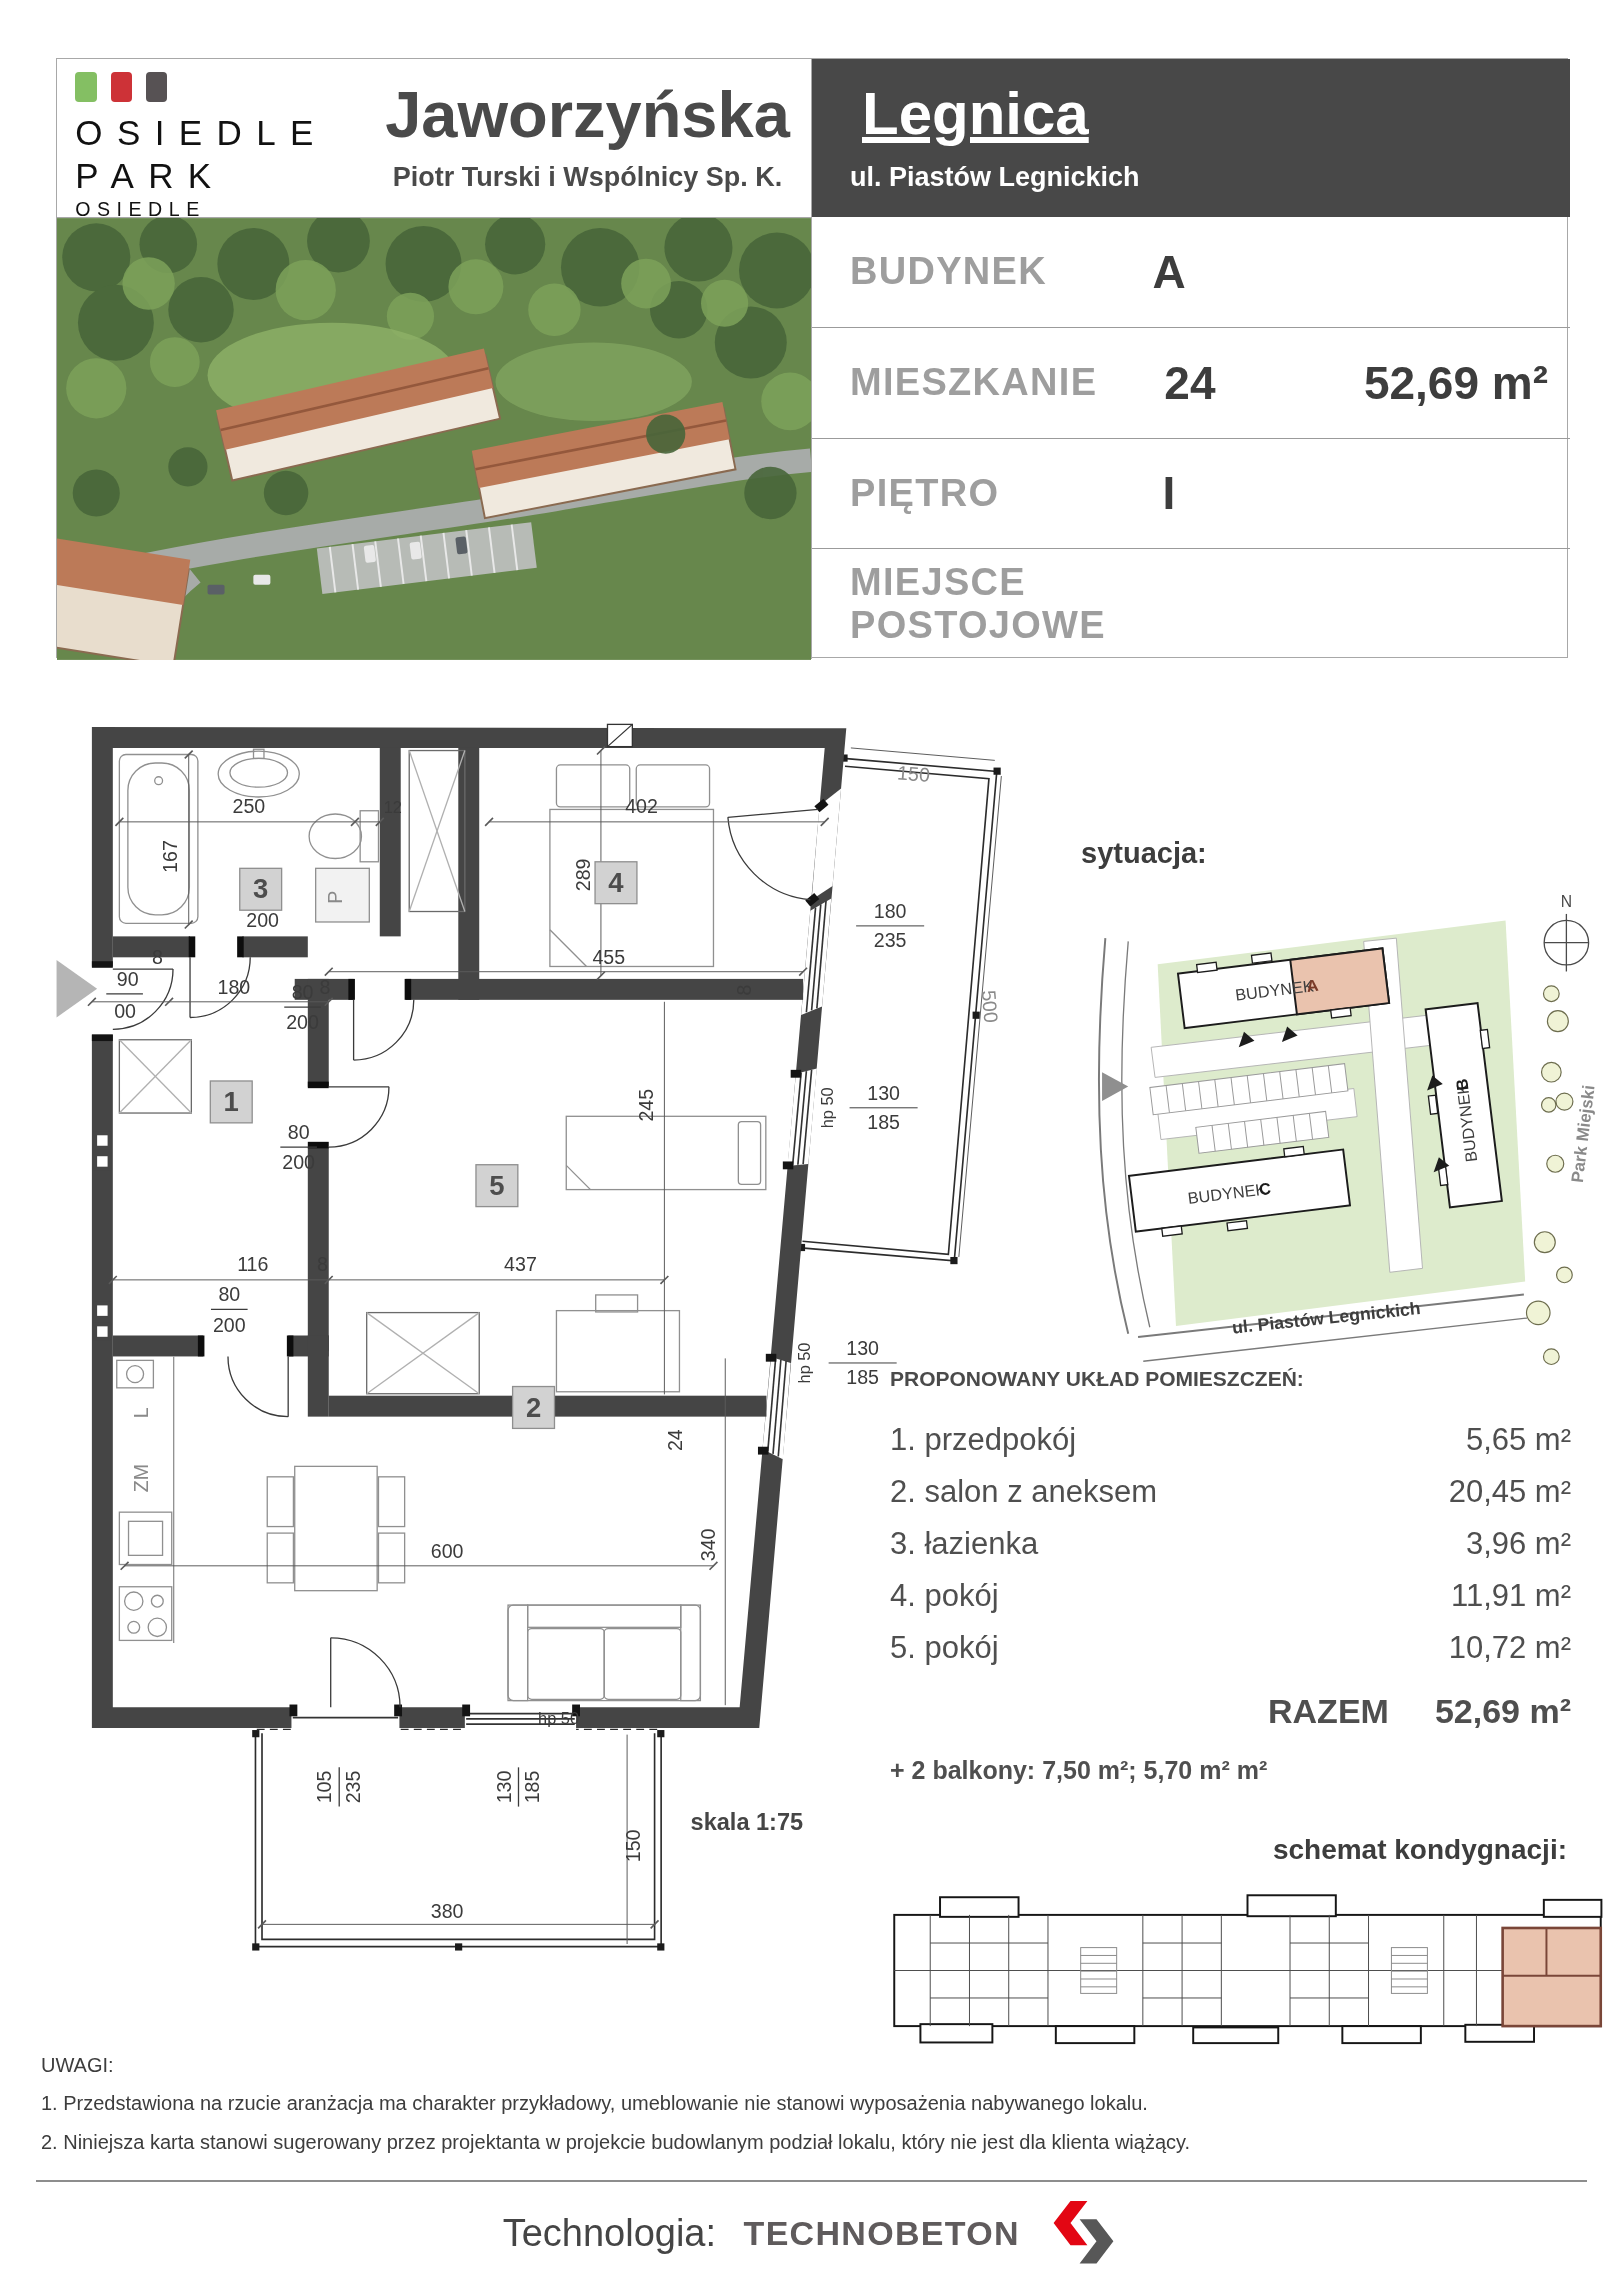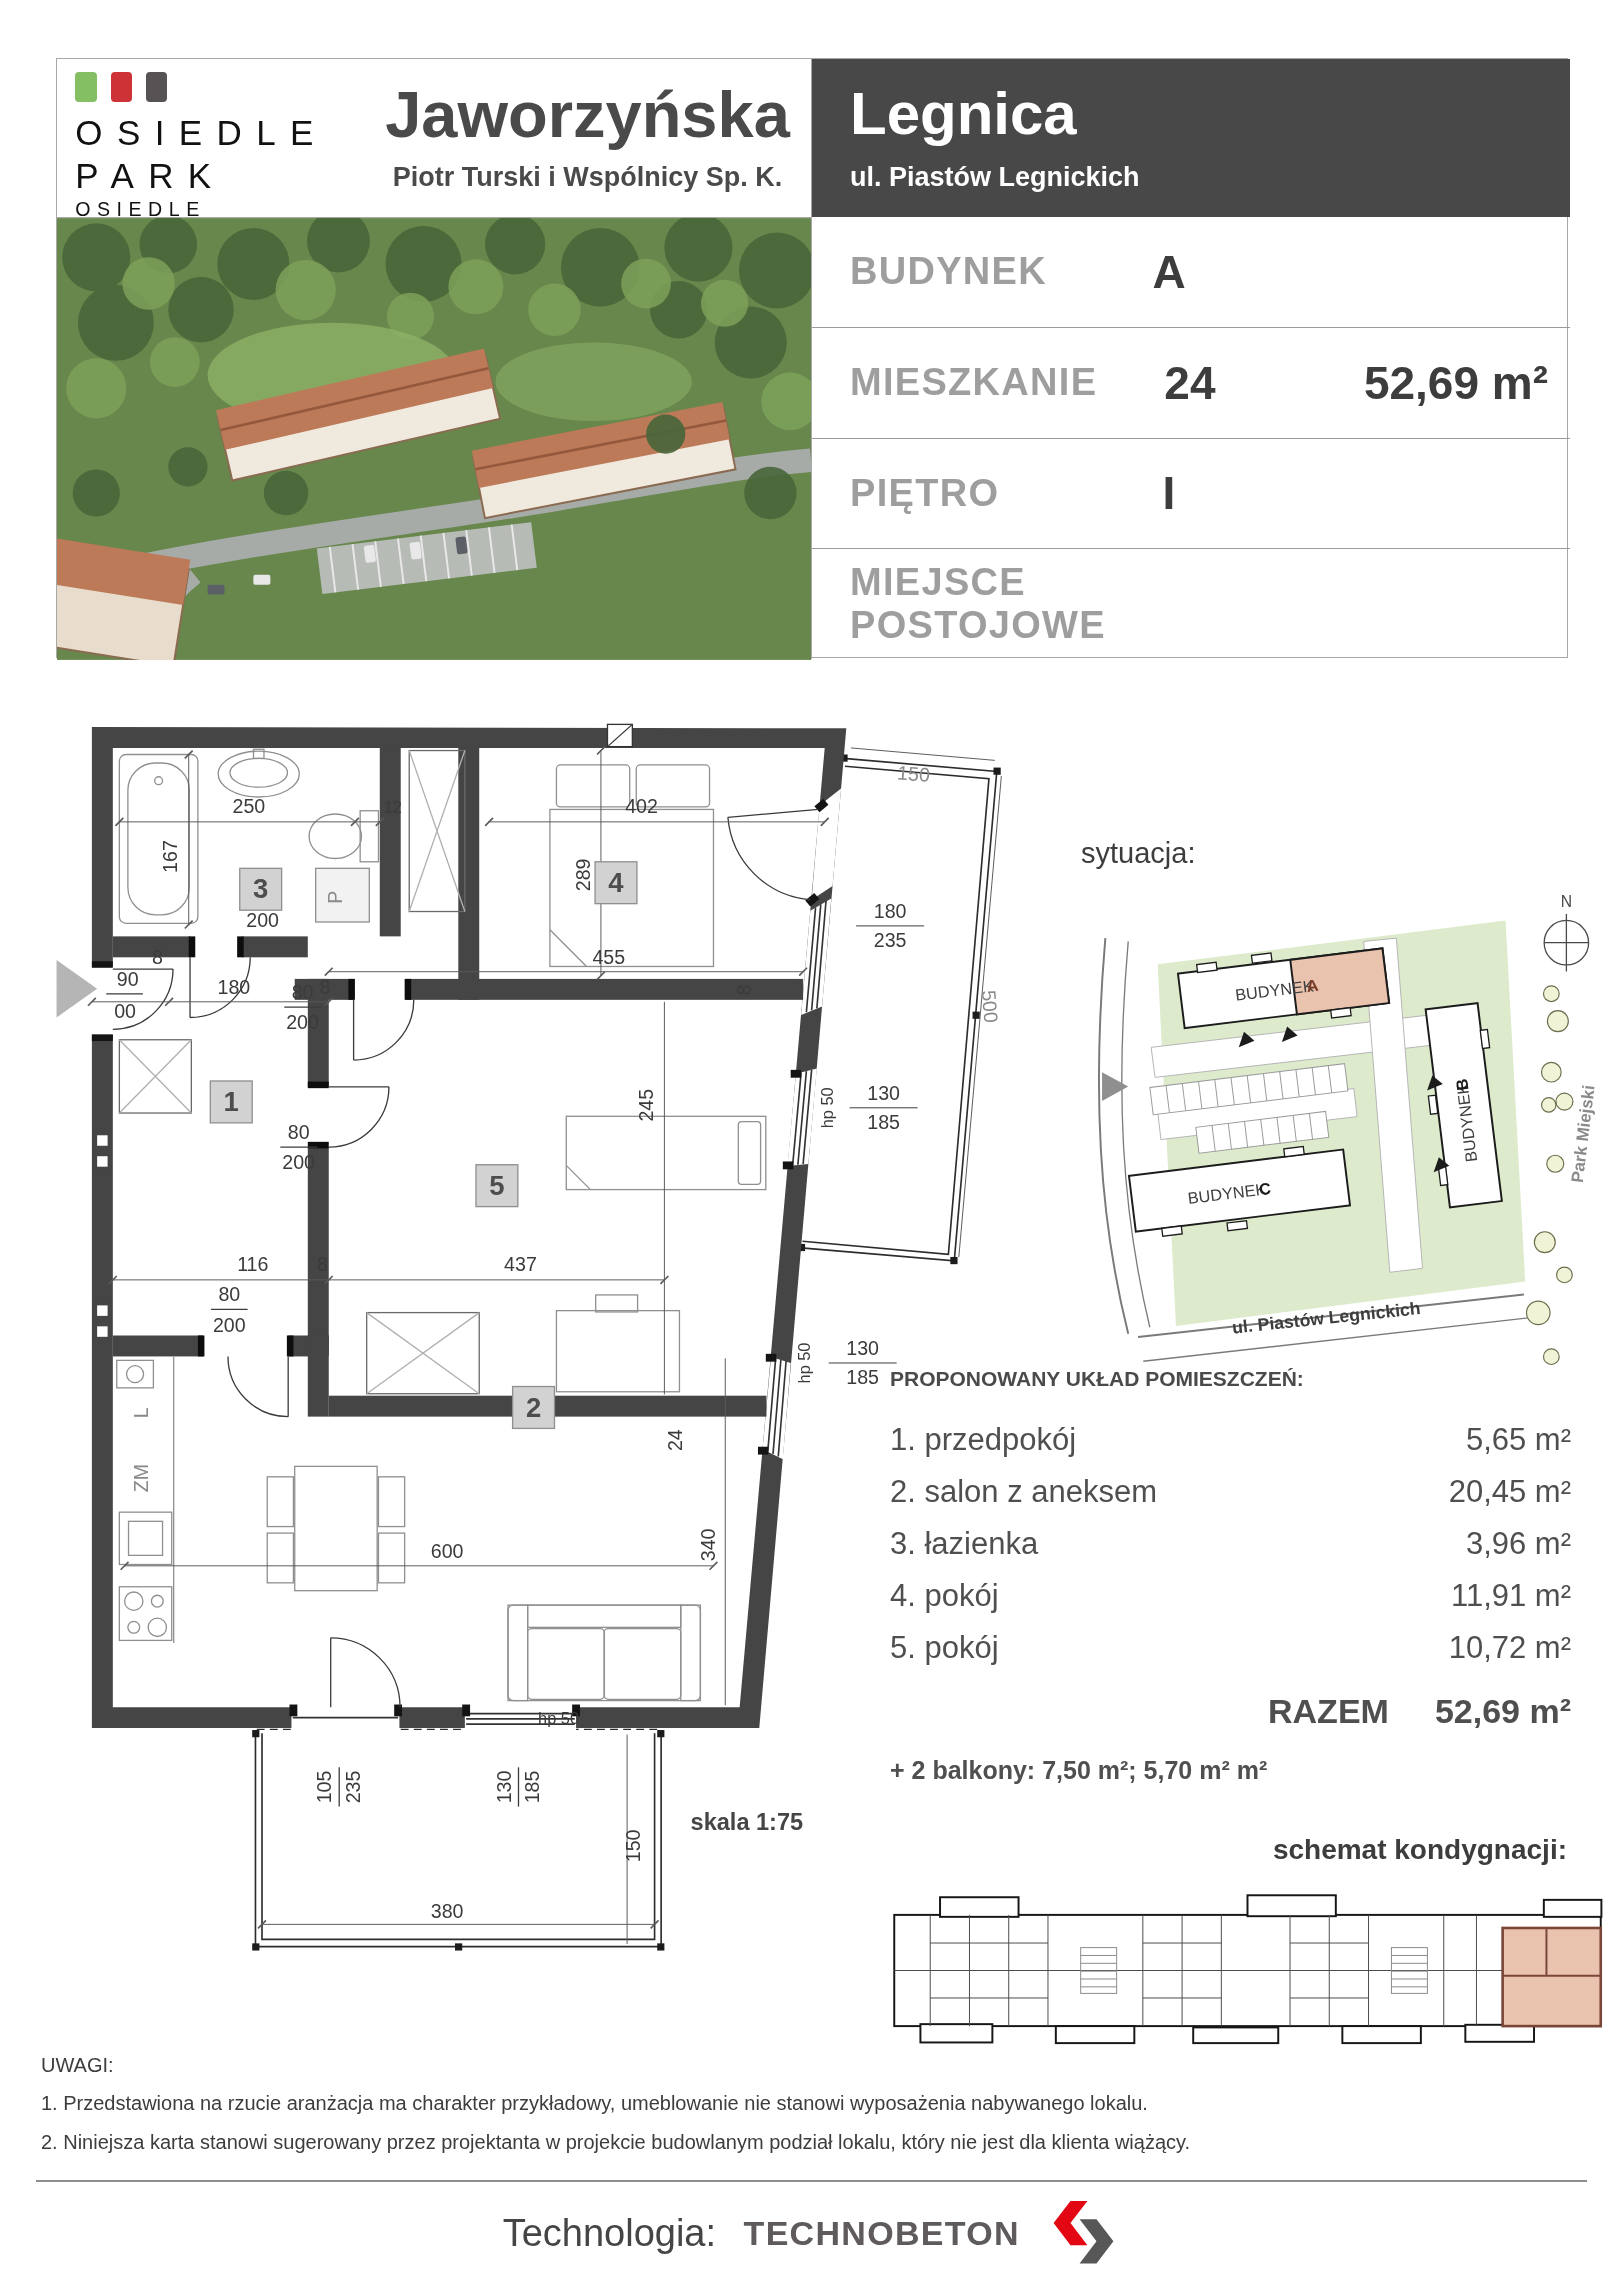--- a/index.html
+++ b/index.html
@@ -14,32 +14,32 @@
   .logo-squares{left:18.3px;top:13px;display:flex;gap:13.7px;}
   .logo-square{width:21.6px;height:30px;border-radius:3.9px;}
   .logo-text1{left:18.3px;top:54px;font-size:35px;letter-spacing:14.4px;color:#111;font-weight:400;}
   .logo-text2{left:18.3px;top:97px;font-size:35px;letter-spacing:14.4px;color:#111;font-weight:400;}
   .logo-text3{left:18.3px;top:139px;font-size:19.6px;letter-spacing:6.5px;color:#111;}
   .project-name{left:321px;top:18.3px;width:419px;text-align:center;font-size:65px;font-weight:bold;color:#4a4a4a;}
   .project-dev{left:321px;top:103px;width:419px;text-align:center;font-size:27px;font-weight:bold;color:#4a4a4a;}
   .photo-wrap{left:0;top:158px;width:754px;height:442px;overflow:hidden;border-top:0.7px solid #a8a8a8;}
   .header-right{left:754px;top:0;width:758px;height:600px;border-left:0.7px solid #a8a8a8;box-sizing:border-box;}
   .city-box{left:0;top:0;width:758px;height:158px;background:#484848;color:#fff;}
-  .city-name{left:38px;top:19.6px;font-size:60px;font-weight:bold;}
+  .city-name{left:50px;top:19.6px;font-size:60px;font-weight:bold;text-decoration:underline;}
   .city-street{left:38px;top:103px;font-size:27px;font-weight:bold;}
   .info-rows{left:0;top:158px;width:758px;height:442px;display:flex;flex-direction:column;}
   .info-row{flex:1;display:flex;align-items:center;border-bottom:1.3px solid #9b9b9b;box-sizing:border-box;}
   .info-row:last-child{border-bottom:none;}
   .info-label{padding-left:38px;font-size:38px;font-weight:bold;color:#9e9e9e;letter-spacing:1.3px;flex:1;}
   .info-value{width:196px;text-align:center;font-size:46px;font-weight:bold;color:#3d3d3d;}
   .info-area{width:281px;padding-right:22px;text-align:right;font-size:46px;font-weight:bold;color:#3d3d3d;}
 
   
   .plan-svg{left:33px;top:681px;}
-  .syt-title{left:1081px;top:837px;font-size:29px;font-weight:normal;color:#3d3d3d;}
+  .syt-title{left:1081px;top:837px;font-size:29px;font-weight:bold;color:#3d3d3d;}
   .syt-svg{left:1066px;top:876px;}
 
   .list-heading{left:890px;top:1367px;font-size:21px;font-weight:bold;color:#4a4a4a;}
   .room-list{left:890px;top:1414px;width:681px;}
   .room-row{display:flex;justify-content:space-between;font-size:31px;font-weight:normal;color:#4f4f4f;line-height:52px;}
   .razem-row{left:890px;top:1692px;width:681px;display:flex;justify-content:flex-end;gap:46px;
              font-size:34px;font-weight:bold;color:#4f4f4f;}
   .balkony-note{left:890px;top:1756px;font-size:25px;font-weight:bold;color:#4f4f4f;}
   .schemat-title{left:890px;top:1834px;width:677px;text-align:right;font-size:28px;font-weight:bold;color:#3d3d3d;}
   .schemat-svg{left:884px;top:1892px;}

